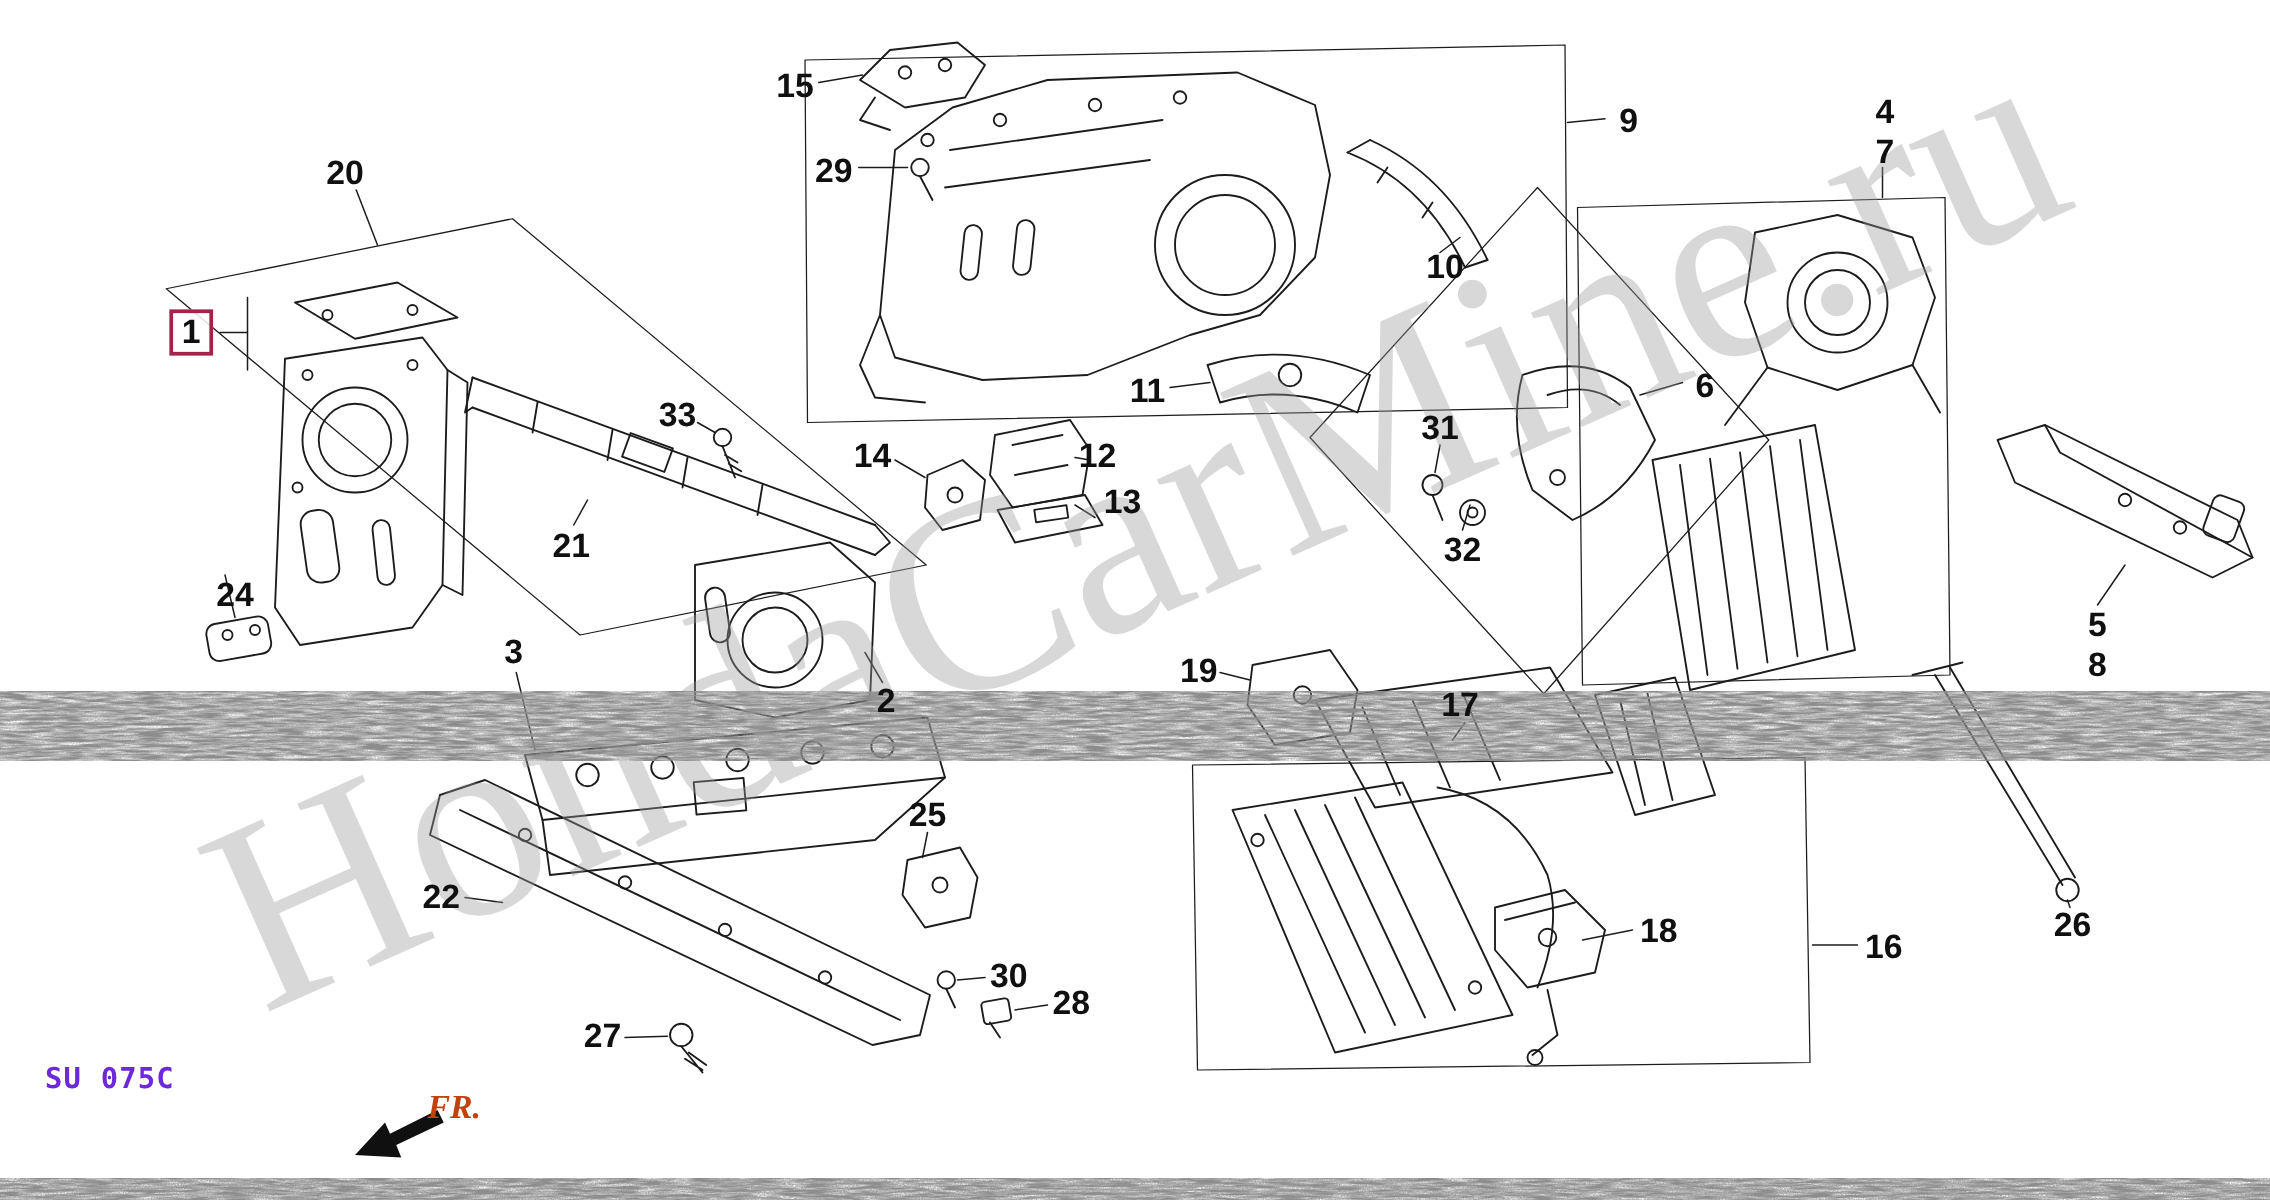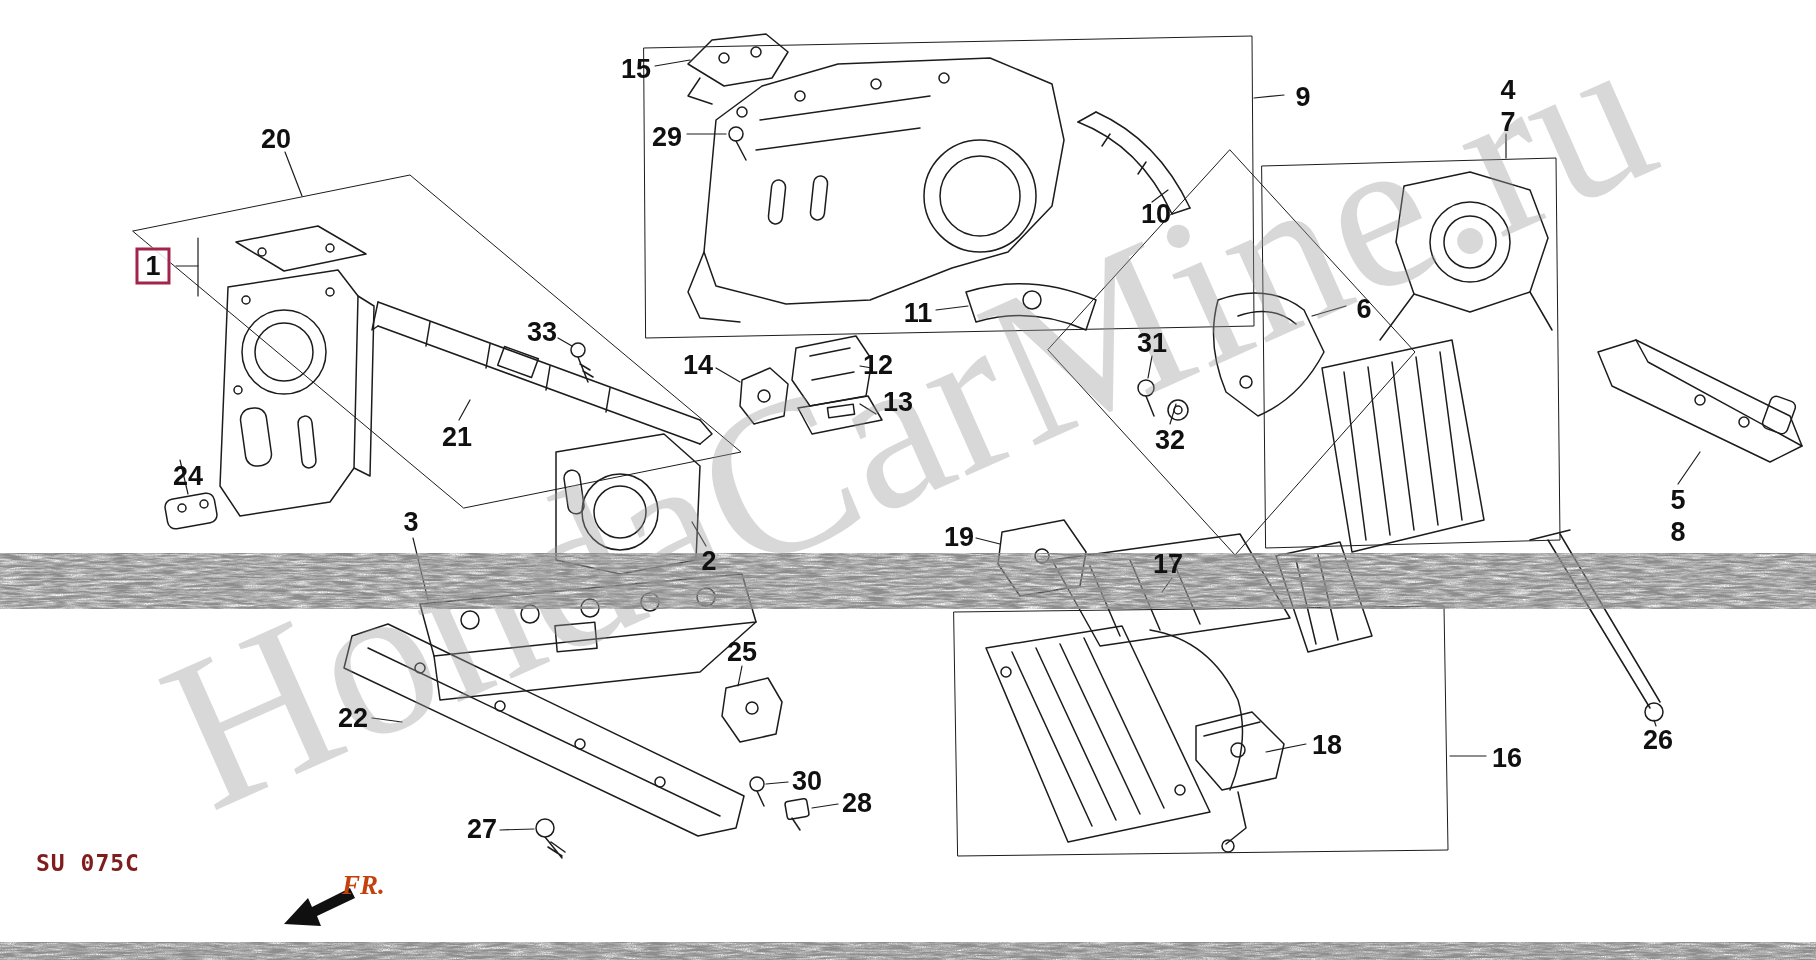--- a/index.html
+++ b/index.html
@@ -33,21 +33,21 @@
     font-weight:700;font-size:27px;color:#101010;line-height:1;
     font-family:"Liberation Sans",sans-serif;
   }
   .callout.boxed{
     border:3px solid var(--accent);
     padding:2px 7px;background:rgba(255,255,255,.85);
   }
   .diagram-code{
     position:absolute;left:36px;top:850px;z-index:6;
     font-family:"DejaVu Sans Mono",monospace;font-weight:700;
-    font-size:23px;color:#7f1d1d;letter-spacing:1px;
+    font-size:23px;color:#6d28d9;letter-spacing:1px;
   }
   .fr{position:absolute;left:282px;top:874px;width:140px;height:62px;z-index:6;}
   .fr-label{
     position:absolute;left:60px;top:-4px;
     font-family:"Liberation Serif",serif;font-style:italic;font-weight:700;
     font-size:27px;color:#c2410c;
   }
   .fr-arrow{position:absolute;left:0;top:4px;}
 </style>
 </head>

